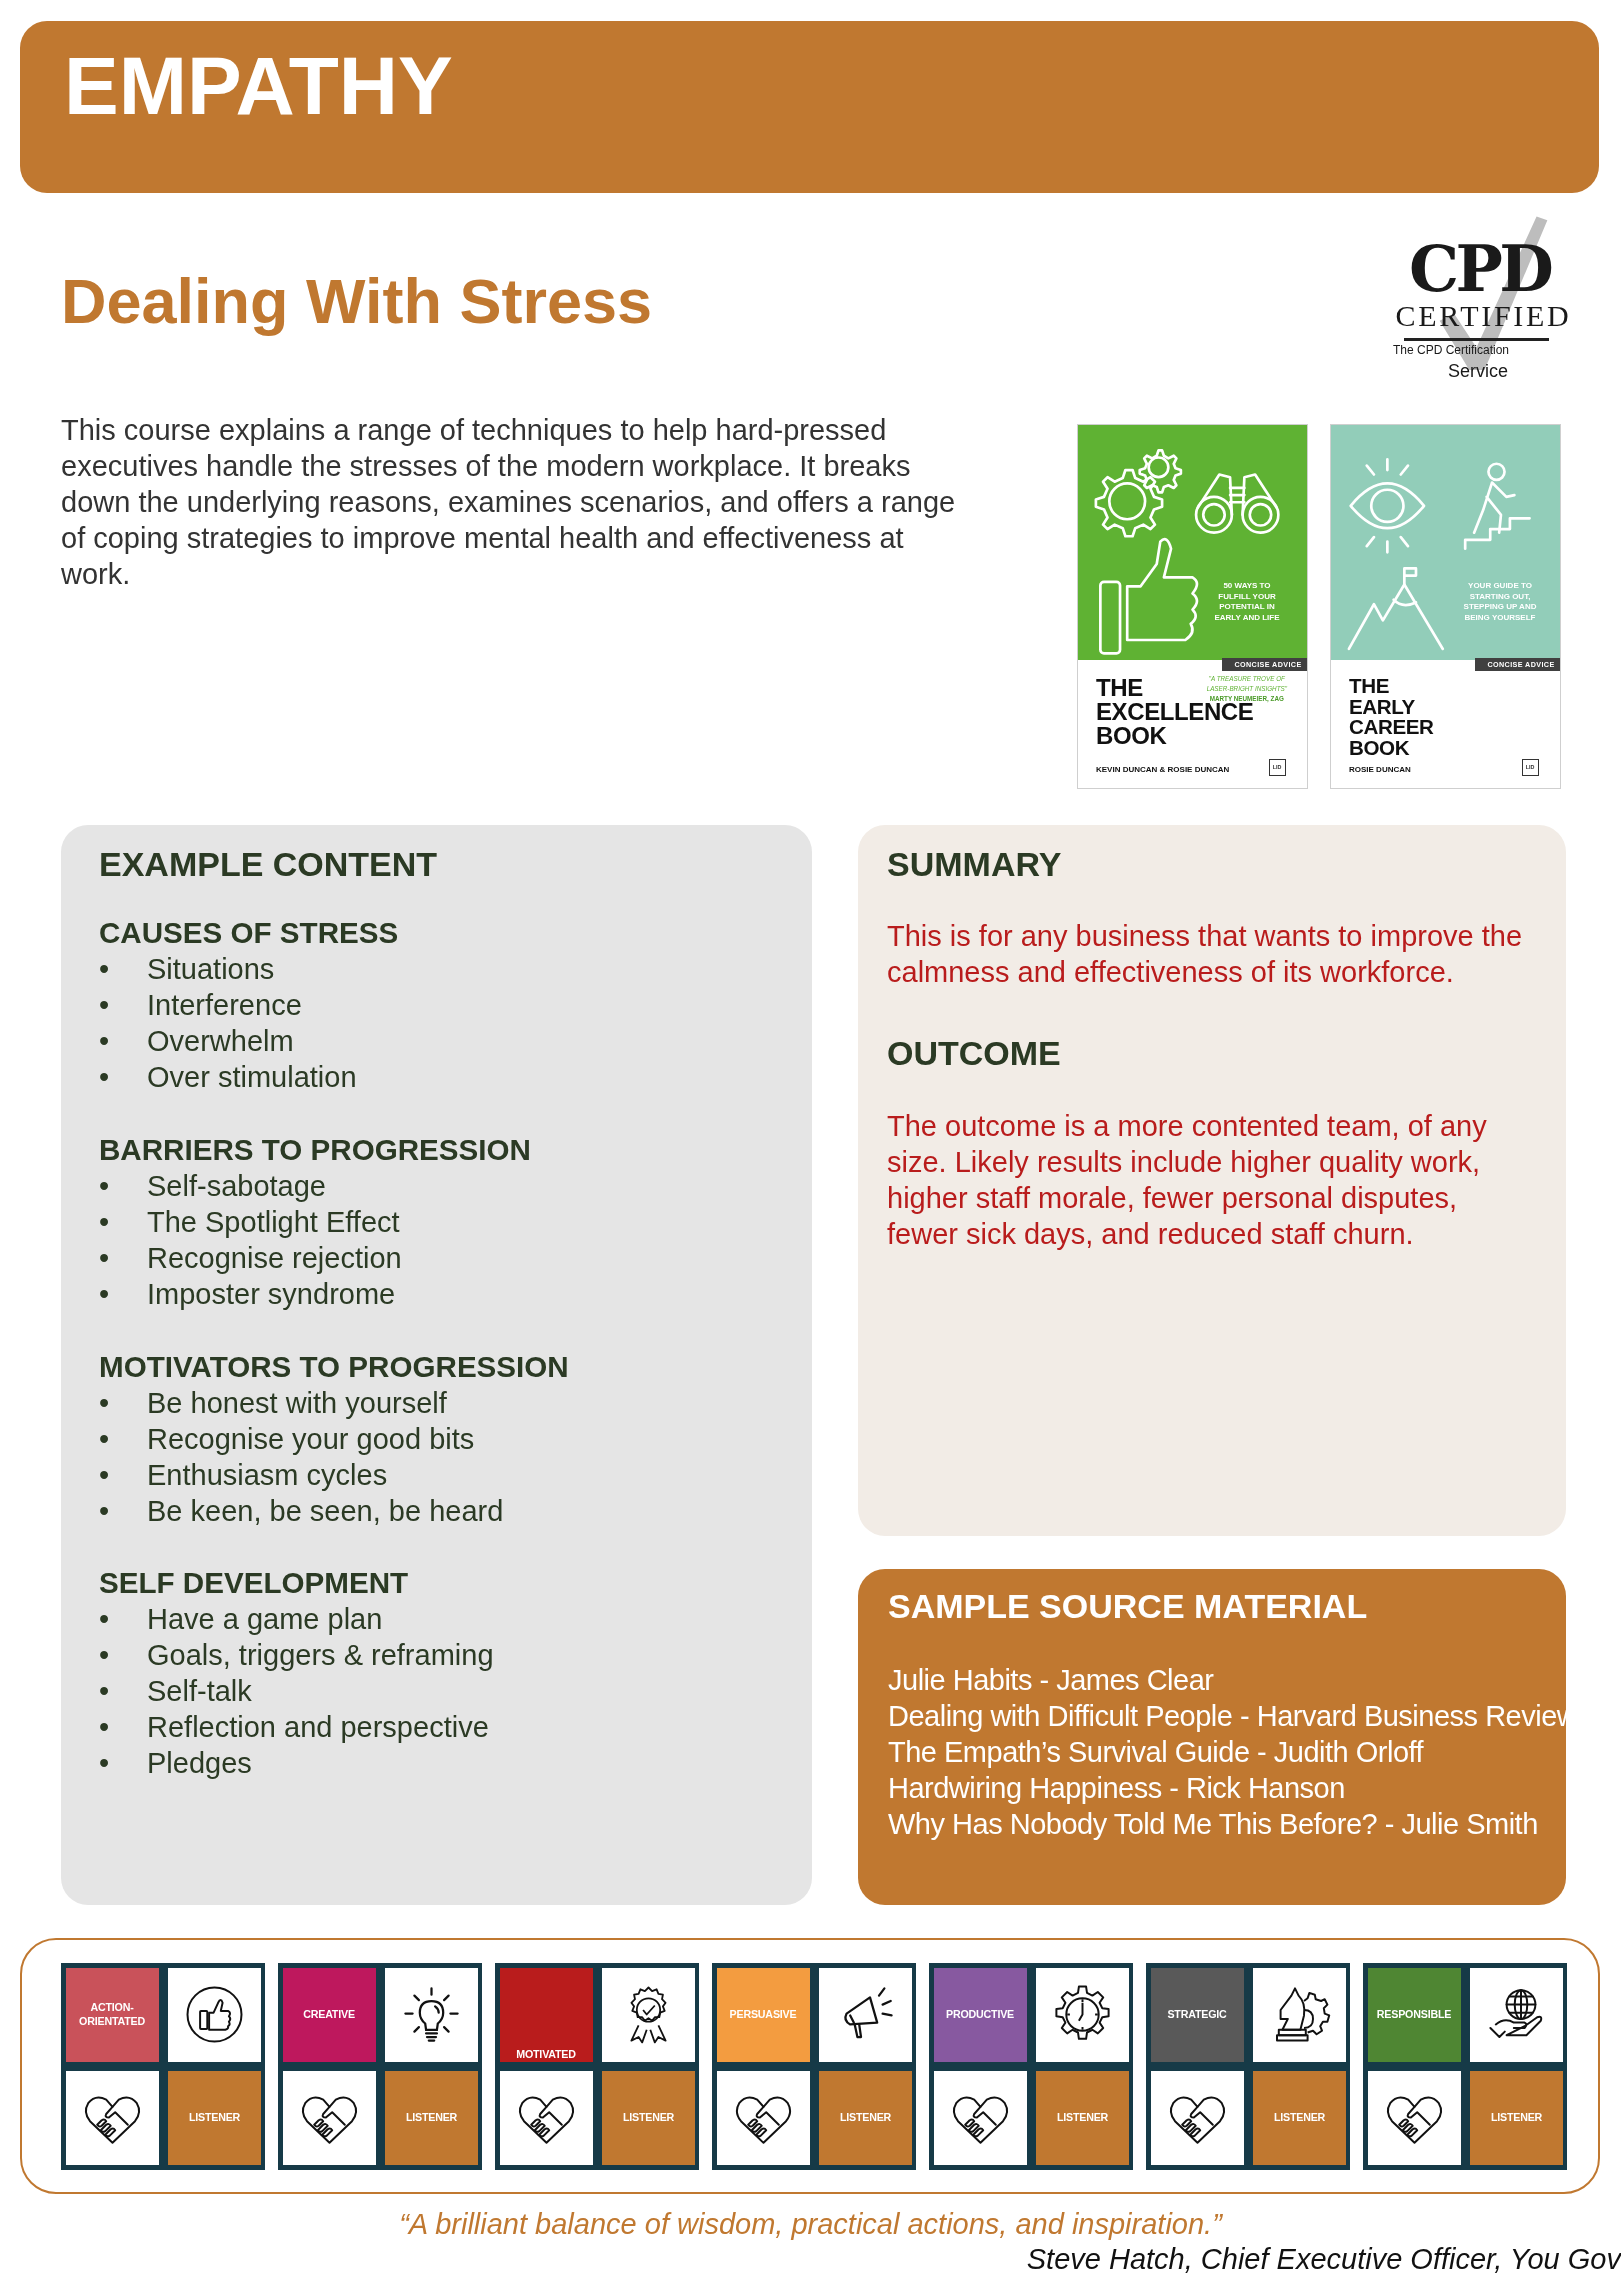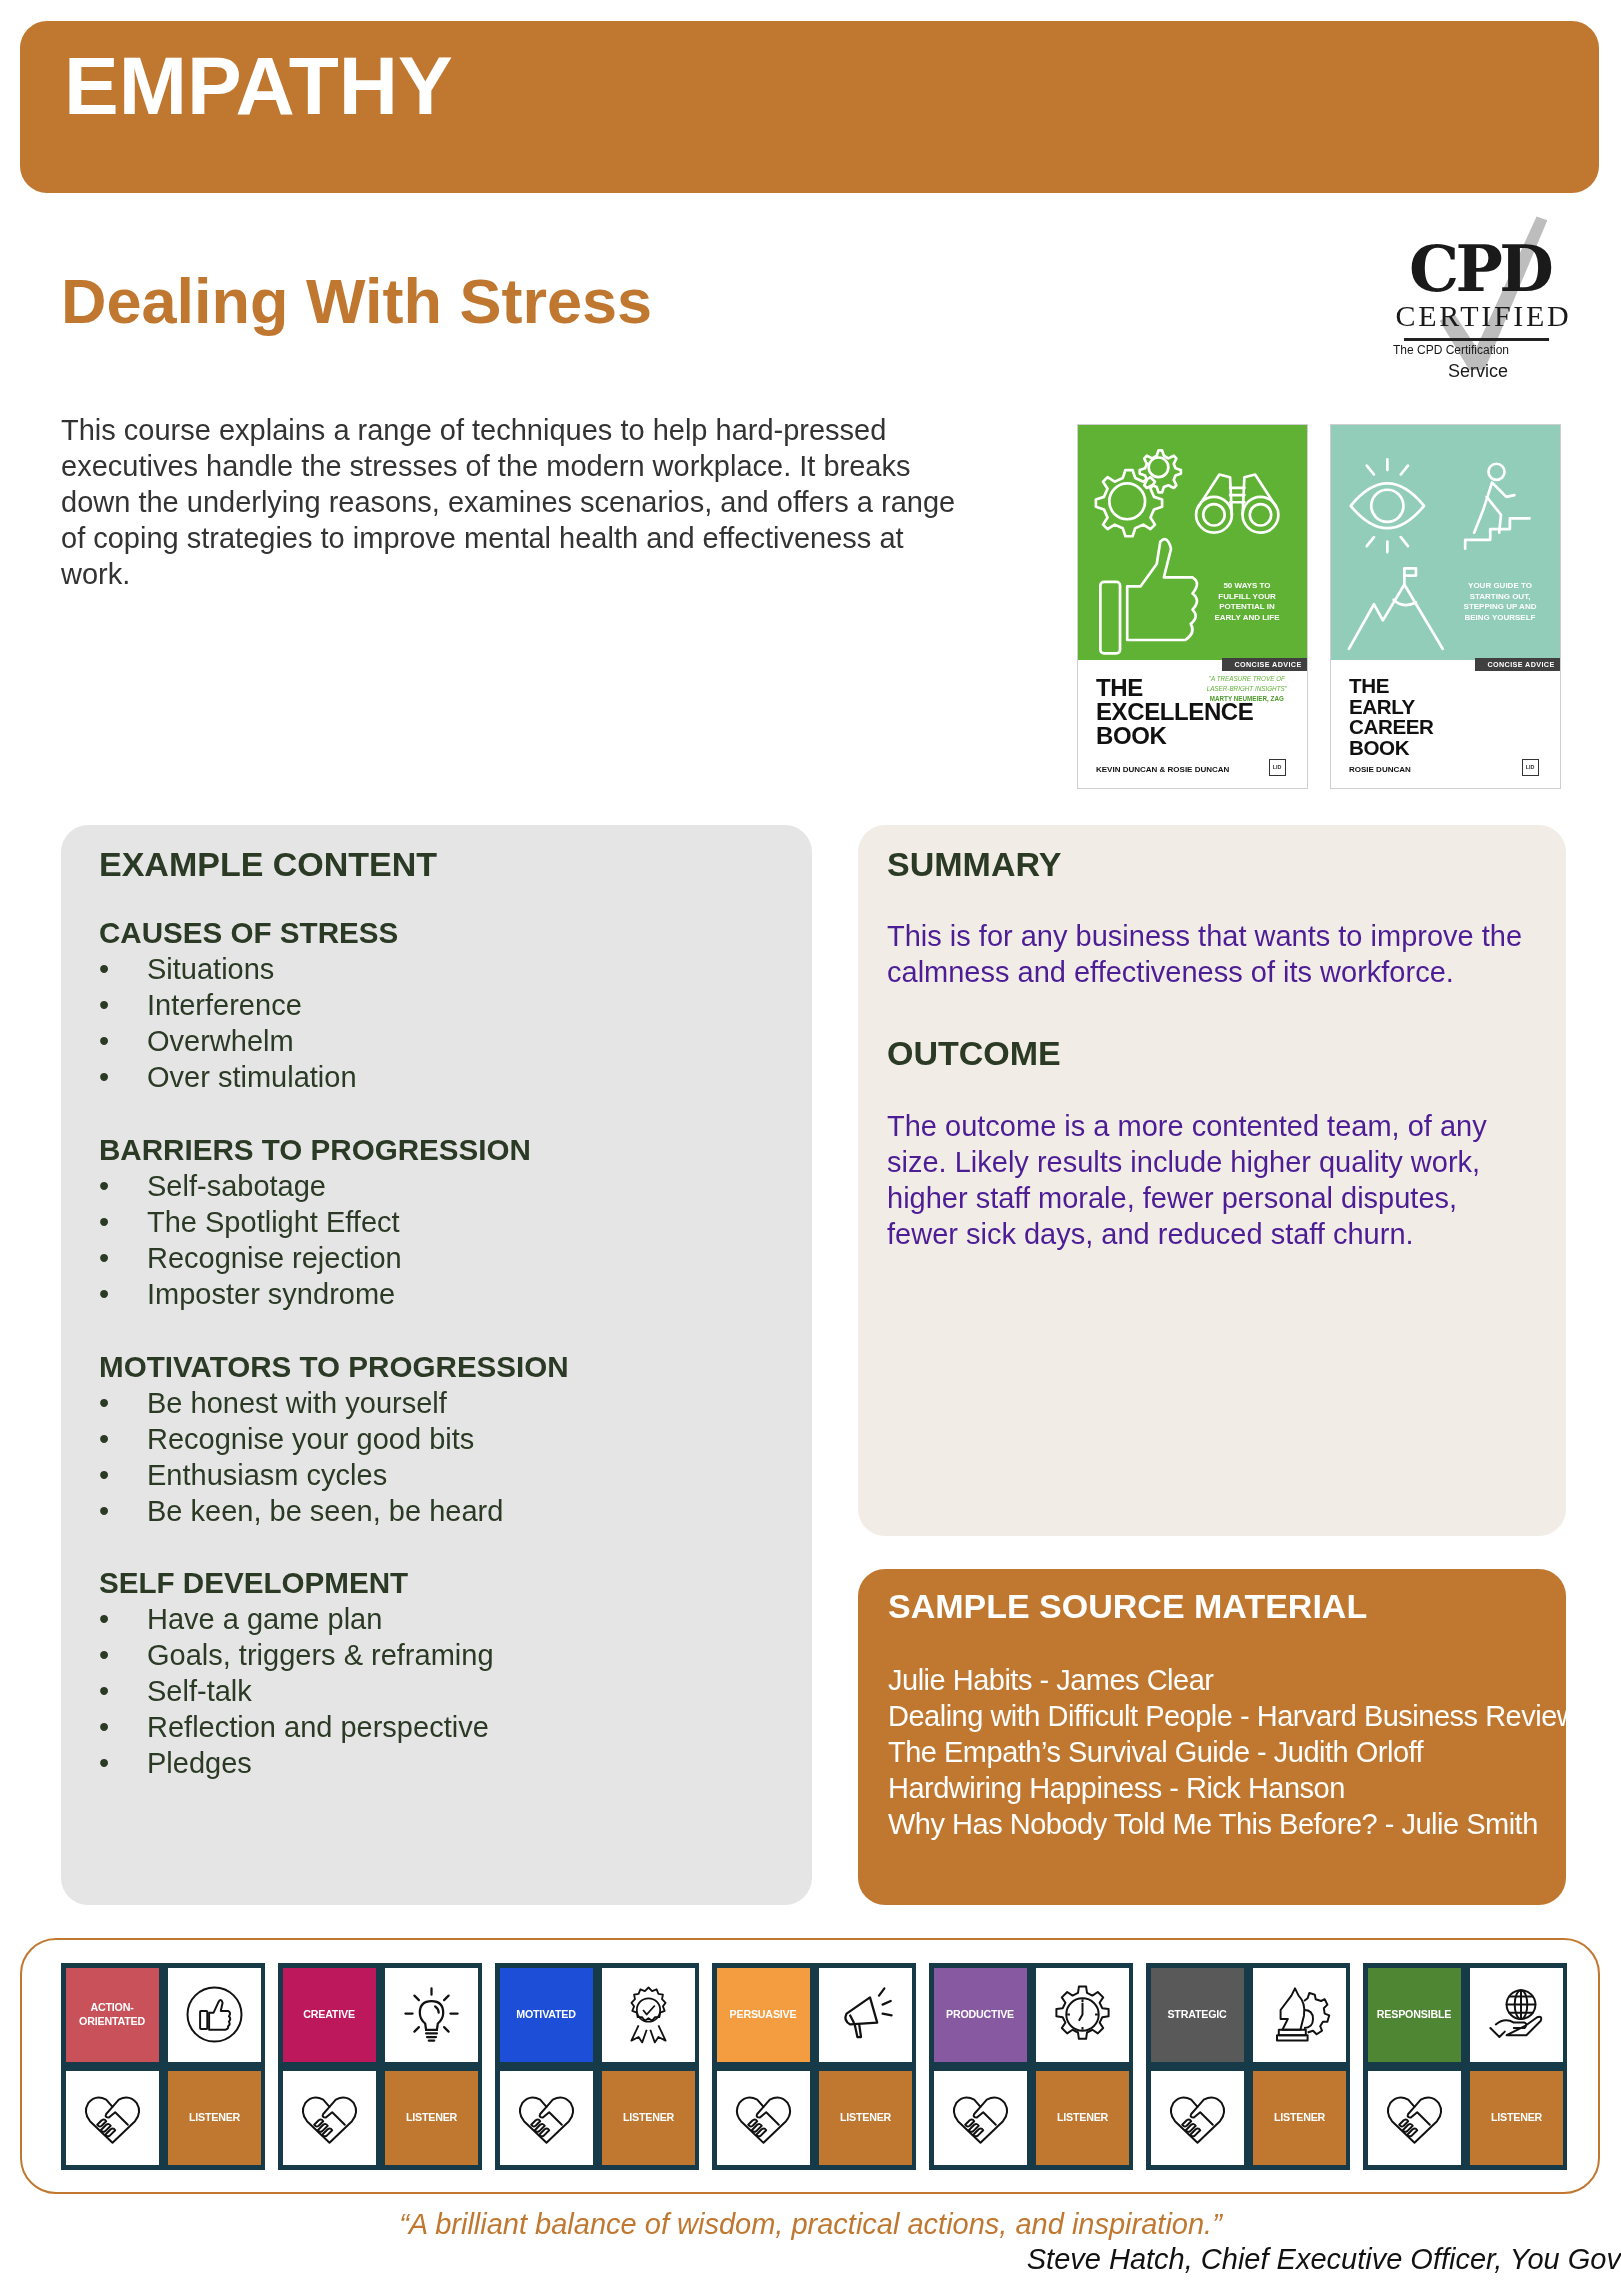--- a/index.html
+++ b/index.html
@@ -51,21 +51,21 @@
 
   
   .panel-gray { left: 61px; top: 825px; width: 751px; height: 1080px; background: #e5e5e5; border-radius: 27px; }
   .panel-cream { left: 858px; top: 825px; width: 708px; height: 711px; background: #f2ece6; border-radius: 27px; }
   .panel-orange { left: 858px; top: 1569px; width: 708px; height: 336px; background: #c07830; border-radius: 27px; }
 
   .ph { font-size: 34px; font-weight: bold; color: #2b3a24; line-height: 1; }
   .sh { font-size: 29.6px; font-weight: bold; color: #2b3a24; line-height: 1; }
   .li { font-size: 29px; color: #2b3a24; line-height: 36px; position: relative; padding-left: 48px; }
   .li .dot { position: absolute; left: 0; top: 0; }
-  .body-text { font-size: 29px; color: #4c1d95; line-height: 36px; }
+  .body-text { font-size: 29px; color: #b91c1c; line-height: 36px; }
 
   .ex-section { position: absolute; left: 38px; }
 
   .src-line { font-size: 29px; color: #ffffff; line-height: 36px; letter-spacing: -0.5px; white-space: nowrap; }
 
   
   .strip { left: 19.7px; top: 1938px; width: 1580px; height: 256px; border: 2.7px solid #c07830; border-radius: 36px; box-sizing: border-box; }
   .badge { position: absolute; top: 1963px; width: 204px; height: 207px; background: #163a47; }
   .cell { position: absolute; width: 93px; height: 94px; display: flex; align-items: center; justify-content: center;
           text-align: center; color: #ffffff; font-size: 10.7px; font-weight: bold; line-height: 13.4px; font-family: "Liberation Sans", sans-serif; letter-spacing: -0.2px; }
@@ -288,21 +288,21 @@
           <path d="M35 62 L10 38 Q2 28 8 18 Q16 8 28 14 L35 22 L42 14 Q54 8 62 18 Q68 28 60 38 Z"></path>
           <path d="M35 22 L28 30 Q26 34 31 34 L38 28 L52 42"></path>
           <path d="M18 42 l5 -5 q3 -2 5 1 l-5 5 q-3 2 -5 -1 z M22 48 l6 -6 q3 -2 5 1 l-6 6 q-3 2 -5 -1 z M27 53 l6 -6 q3 -2 5 1 l-6 6 q-3 2 -5 -1 z"></path>
         </svg>
       </div>
       <div class="cell c4">
         <div>LISTENER</div>
       </div>
     </div>
     <div class="badge" style="left: 495px;">
-      <div class="cell c1" style="background: #1d4ed8;">
+      <div class="cell c1" style="background: #b91c1c; align-items: flex-end;">
         <div>
           <div>MOTIVATED</div>
         </div>
       </div>
       <div class="cell c2">
         <svg viewBox="0 0 70 70" fill="none" stroke="#111" stroke-width="2" stroke-linejoin="round">
           <path d="M35 5 l4 4 5 -2 2 5 5 1 -1 5 4 4 -3 4 2 5 -5 2 -1 5 -5 0 -3 4 -4 -3 -4 3 -3 -4 -5 0 -1 -5 -5 -2 2 -5 -3 -4 4 -4 -1 -5 5 -1 2 -5 5 2 Z"></path>
           <circle cx="35" cy="30" r="13"></circle>
           <path d="M29 30 L33 35 L42 25"></path>
           <path d="M24 47 L16 64 L24 60 L28 66 L33 52 M46 47 L54 64 L46 60 L42 66 L37 52"></path>

